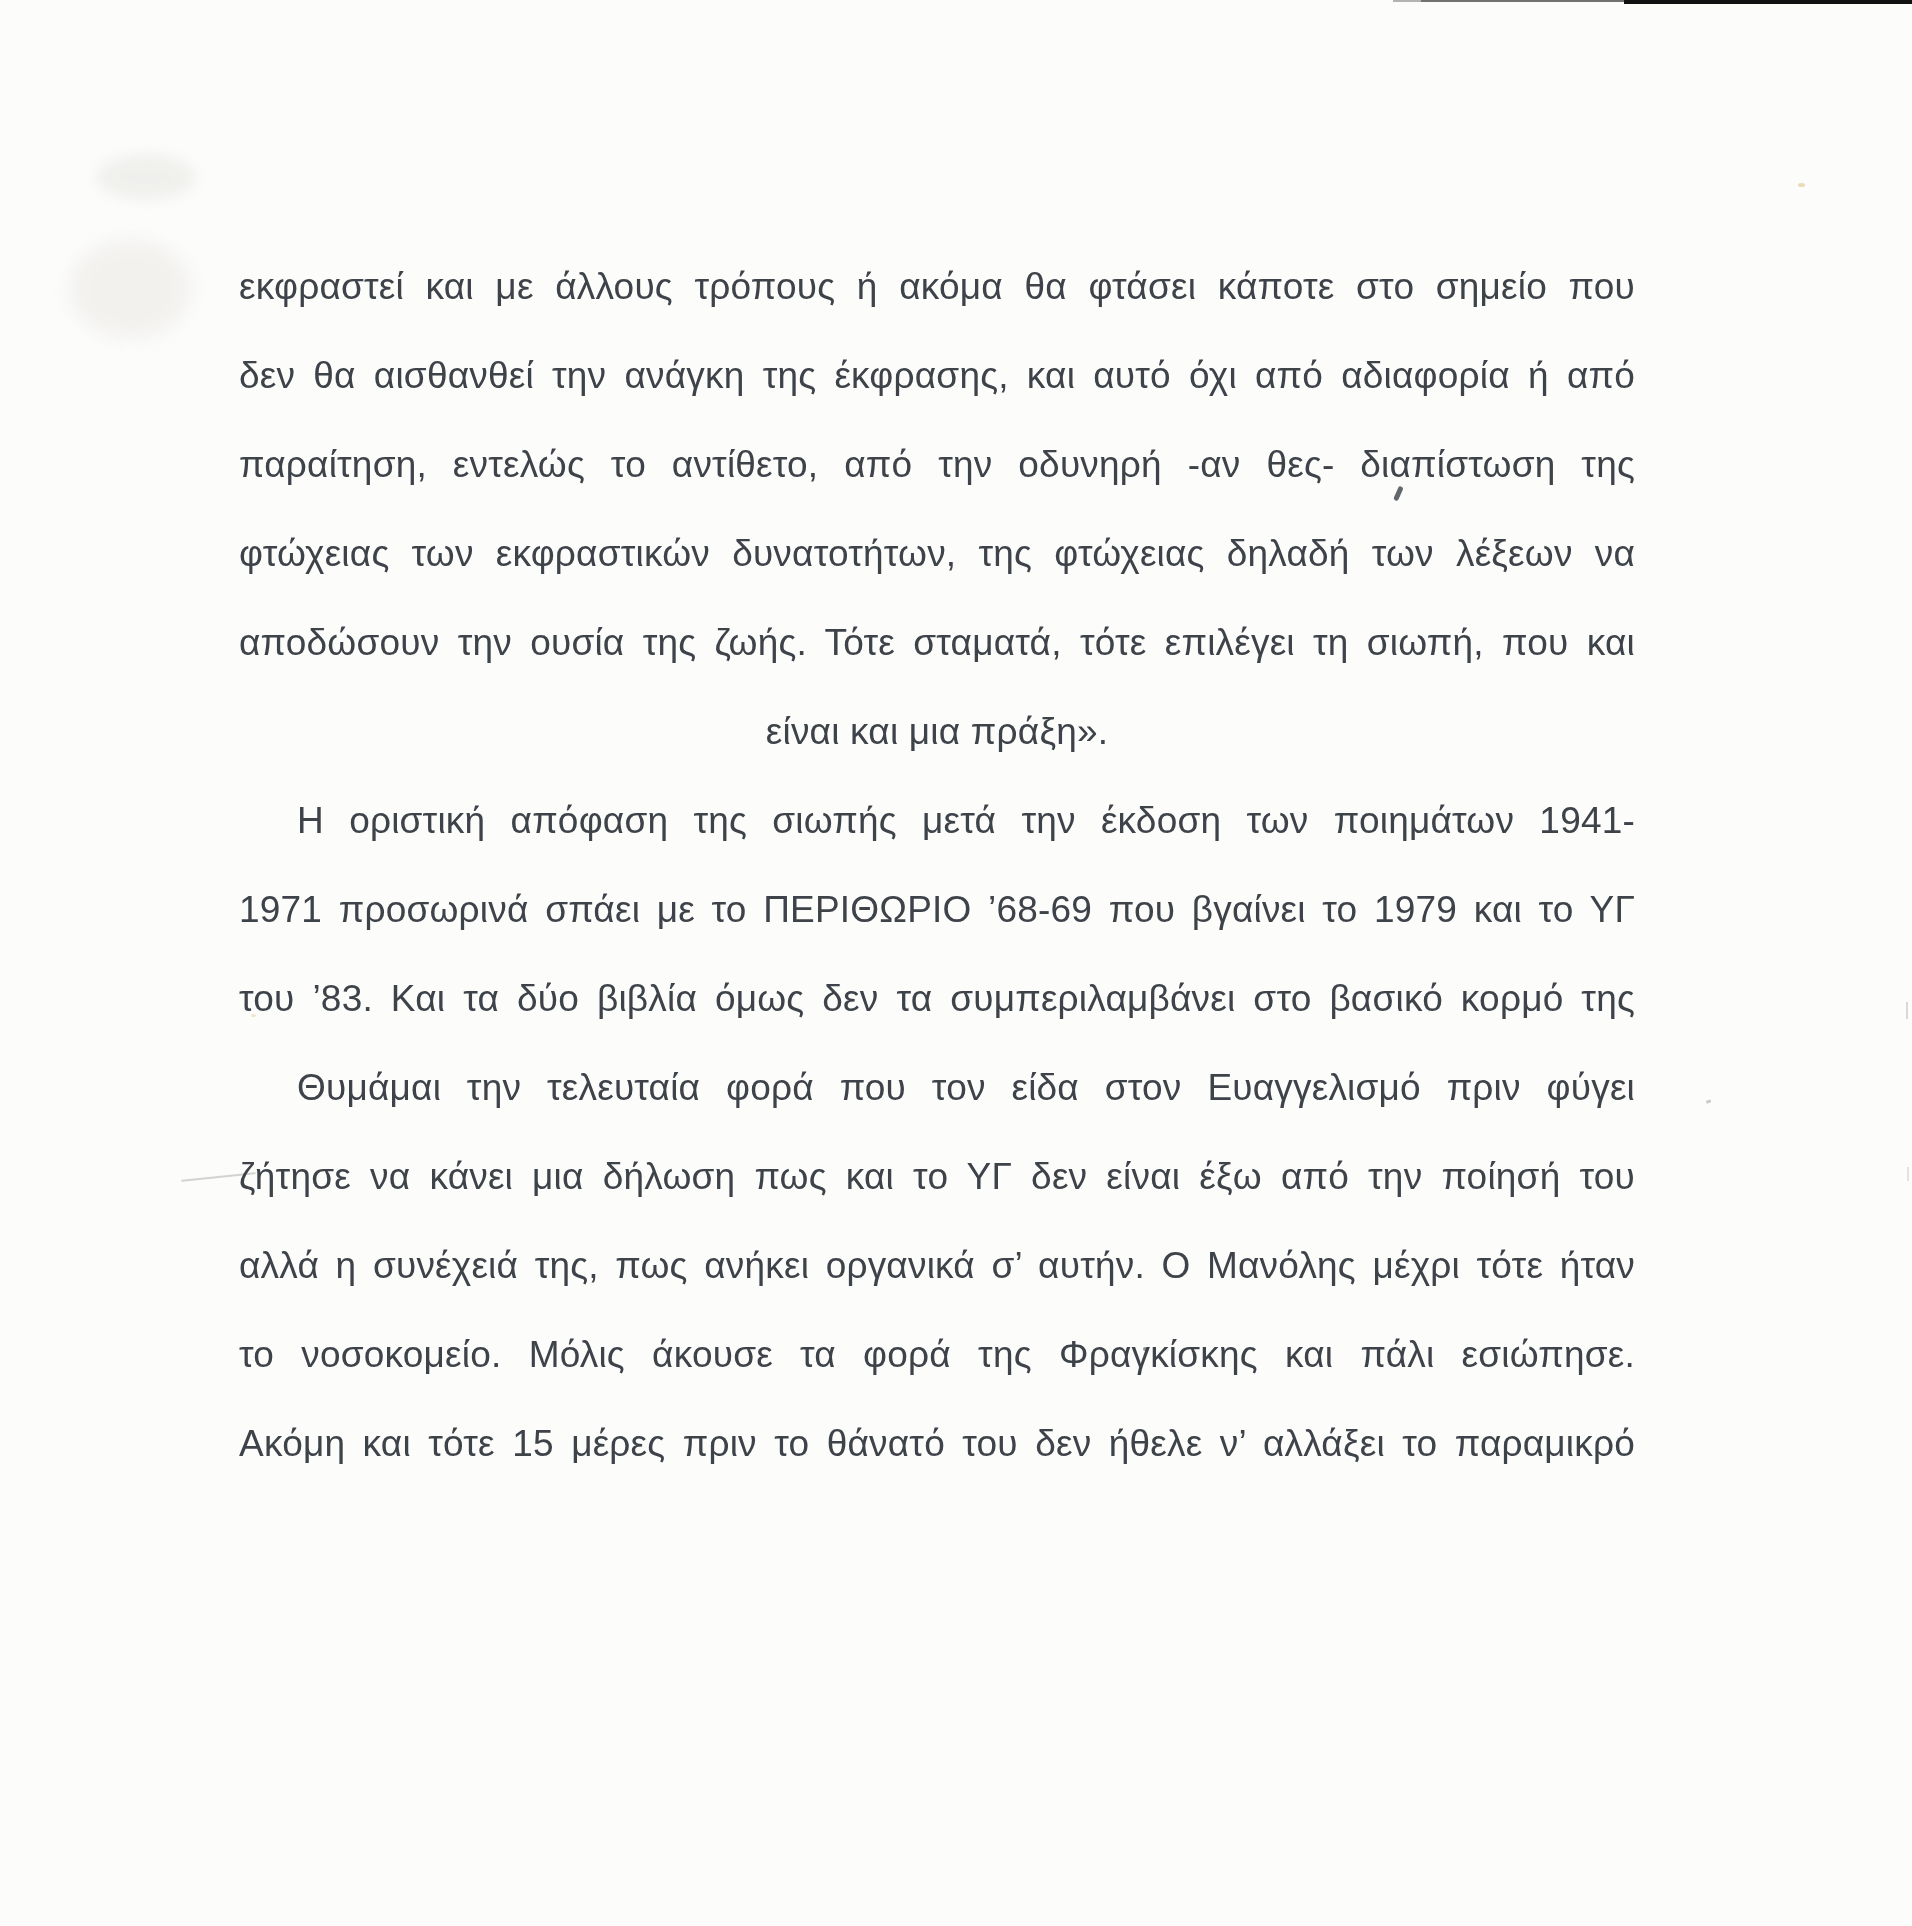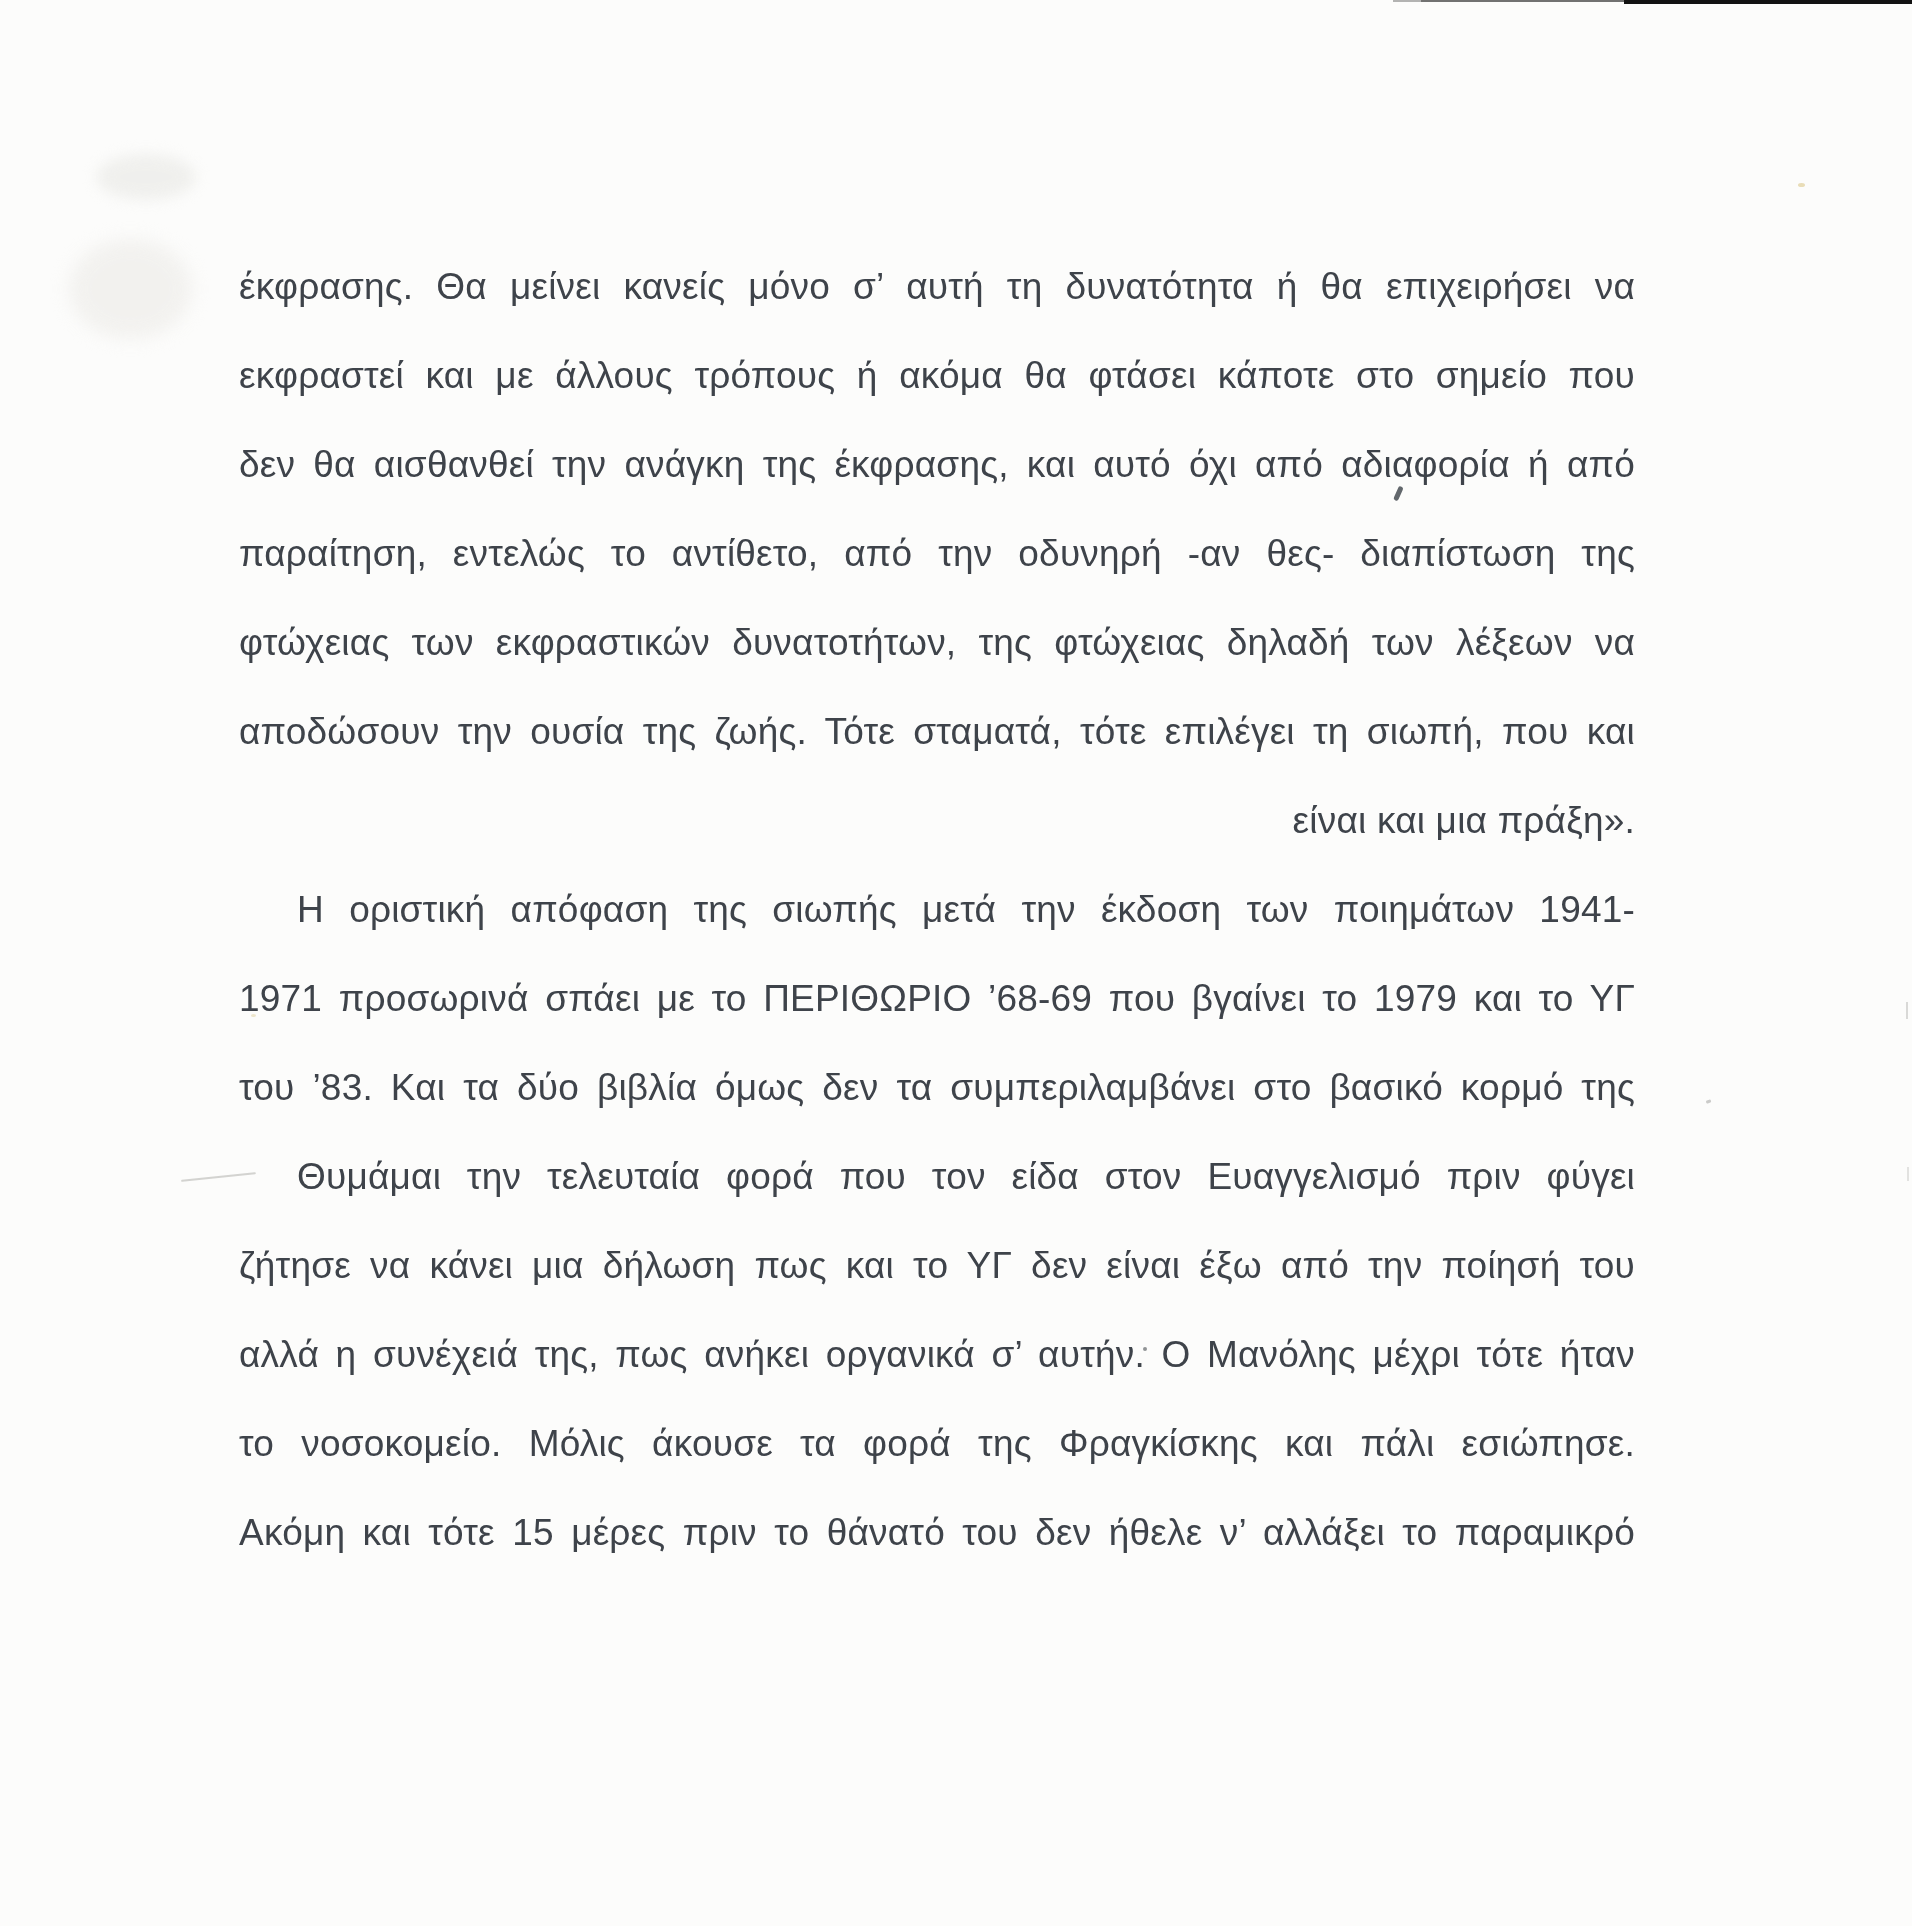--- a/index.html
+++ b/index.html
@@ -25,21 +25,21 @@
     width: 1396px;
   }
   .line {
     font-family: "Liberation Sans", sans-serif;
     font-size: 37px;
     line-height: 89px;
     height: 89px;
     color: #3e434a;
     letter-spacing: 0.2px;
     white-space: normal;
-    text-align: right;
+    text-align: center;
   }
   .j {
     text-align: justify;
     text-align-last: justify;
     -moz-text-align-last: justify;
   }
   .ind { text-indent: 58px; }
   
   .art { position: absolute; pointer-events: none; }
   .edge-a { left: 1393px; top: 0; width: 28px; height: 1.9px; background: #777; opacity: .55; }
@@ -72,21 +72,20 @@
   <div class="art speck-comma"></div>
   <div class="art dot-1"></div>
   <div class="art crease-left"></div>
   <div class="art yspeck-1"></div>
   <div class="art yspeck-2"></div>
   <div class="art tick-r1"></div>
   <div class="art tick-r2"></div>
   <div class="art gspeck-1"></div>
 
   <div class="textblock">
-    <div class="line j">έκφρασης. Θα μείνει κανείς μόνο σ’ αυτή τη δυνατότητα ή θα επιχειρήσει να</div>
     <div class="line j">εκφραστεί και με άλλους τρόπους ή ακόμα θα φτάσει κάποτε στο σημείο που</div>
     <div class="line j">δεν θα αισθανθεί την ανάγκη της έκφρασης, και αυτό όχι από αδιαφορία ή από</div>
     <div class="line j">παραίτηση, εντελώς το αντίθετο, από την οδυνηρή -αν θες- διαπίστωση της</div>
     <div class="line j">φτώχειας των εκφραστικών δυνατοτήτων, της φτώχειας δηλαδή των λέξεων να</div>
     <div class="line j">αποδώσουν την ουσία της ζωής. Τότε σταματά, τότε επιλέγει τη σιωπή, που και</div>
     <div class="line">είναι και μια πράξη».</div>
     <div class="line j ind">Η οριστική απόφαση της σιωπής μετά την έκδοση των ποιημάτων 1941-</div>
     <div class="line j">1971 προσωρινά σπάει με το ΠΕΡΙΘΩΡΙΟ ’68-69 που βγαίνει το 1979 και το ΥΓ</div>
     <div class="line j">του ’83. Και τα δύο βιβλία όμως δεν τα συμπεριλαμβάνει στο βασικό κορμό της</div>
     <div class="line j ind">Θυμάμαι την τελευταία φορά που τον είδα στον Ευαγγελισμό πριν φύγει</div>

